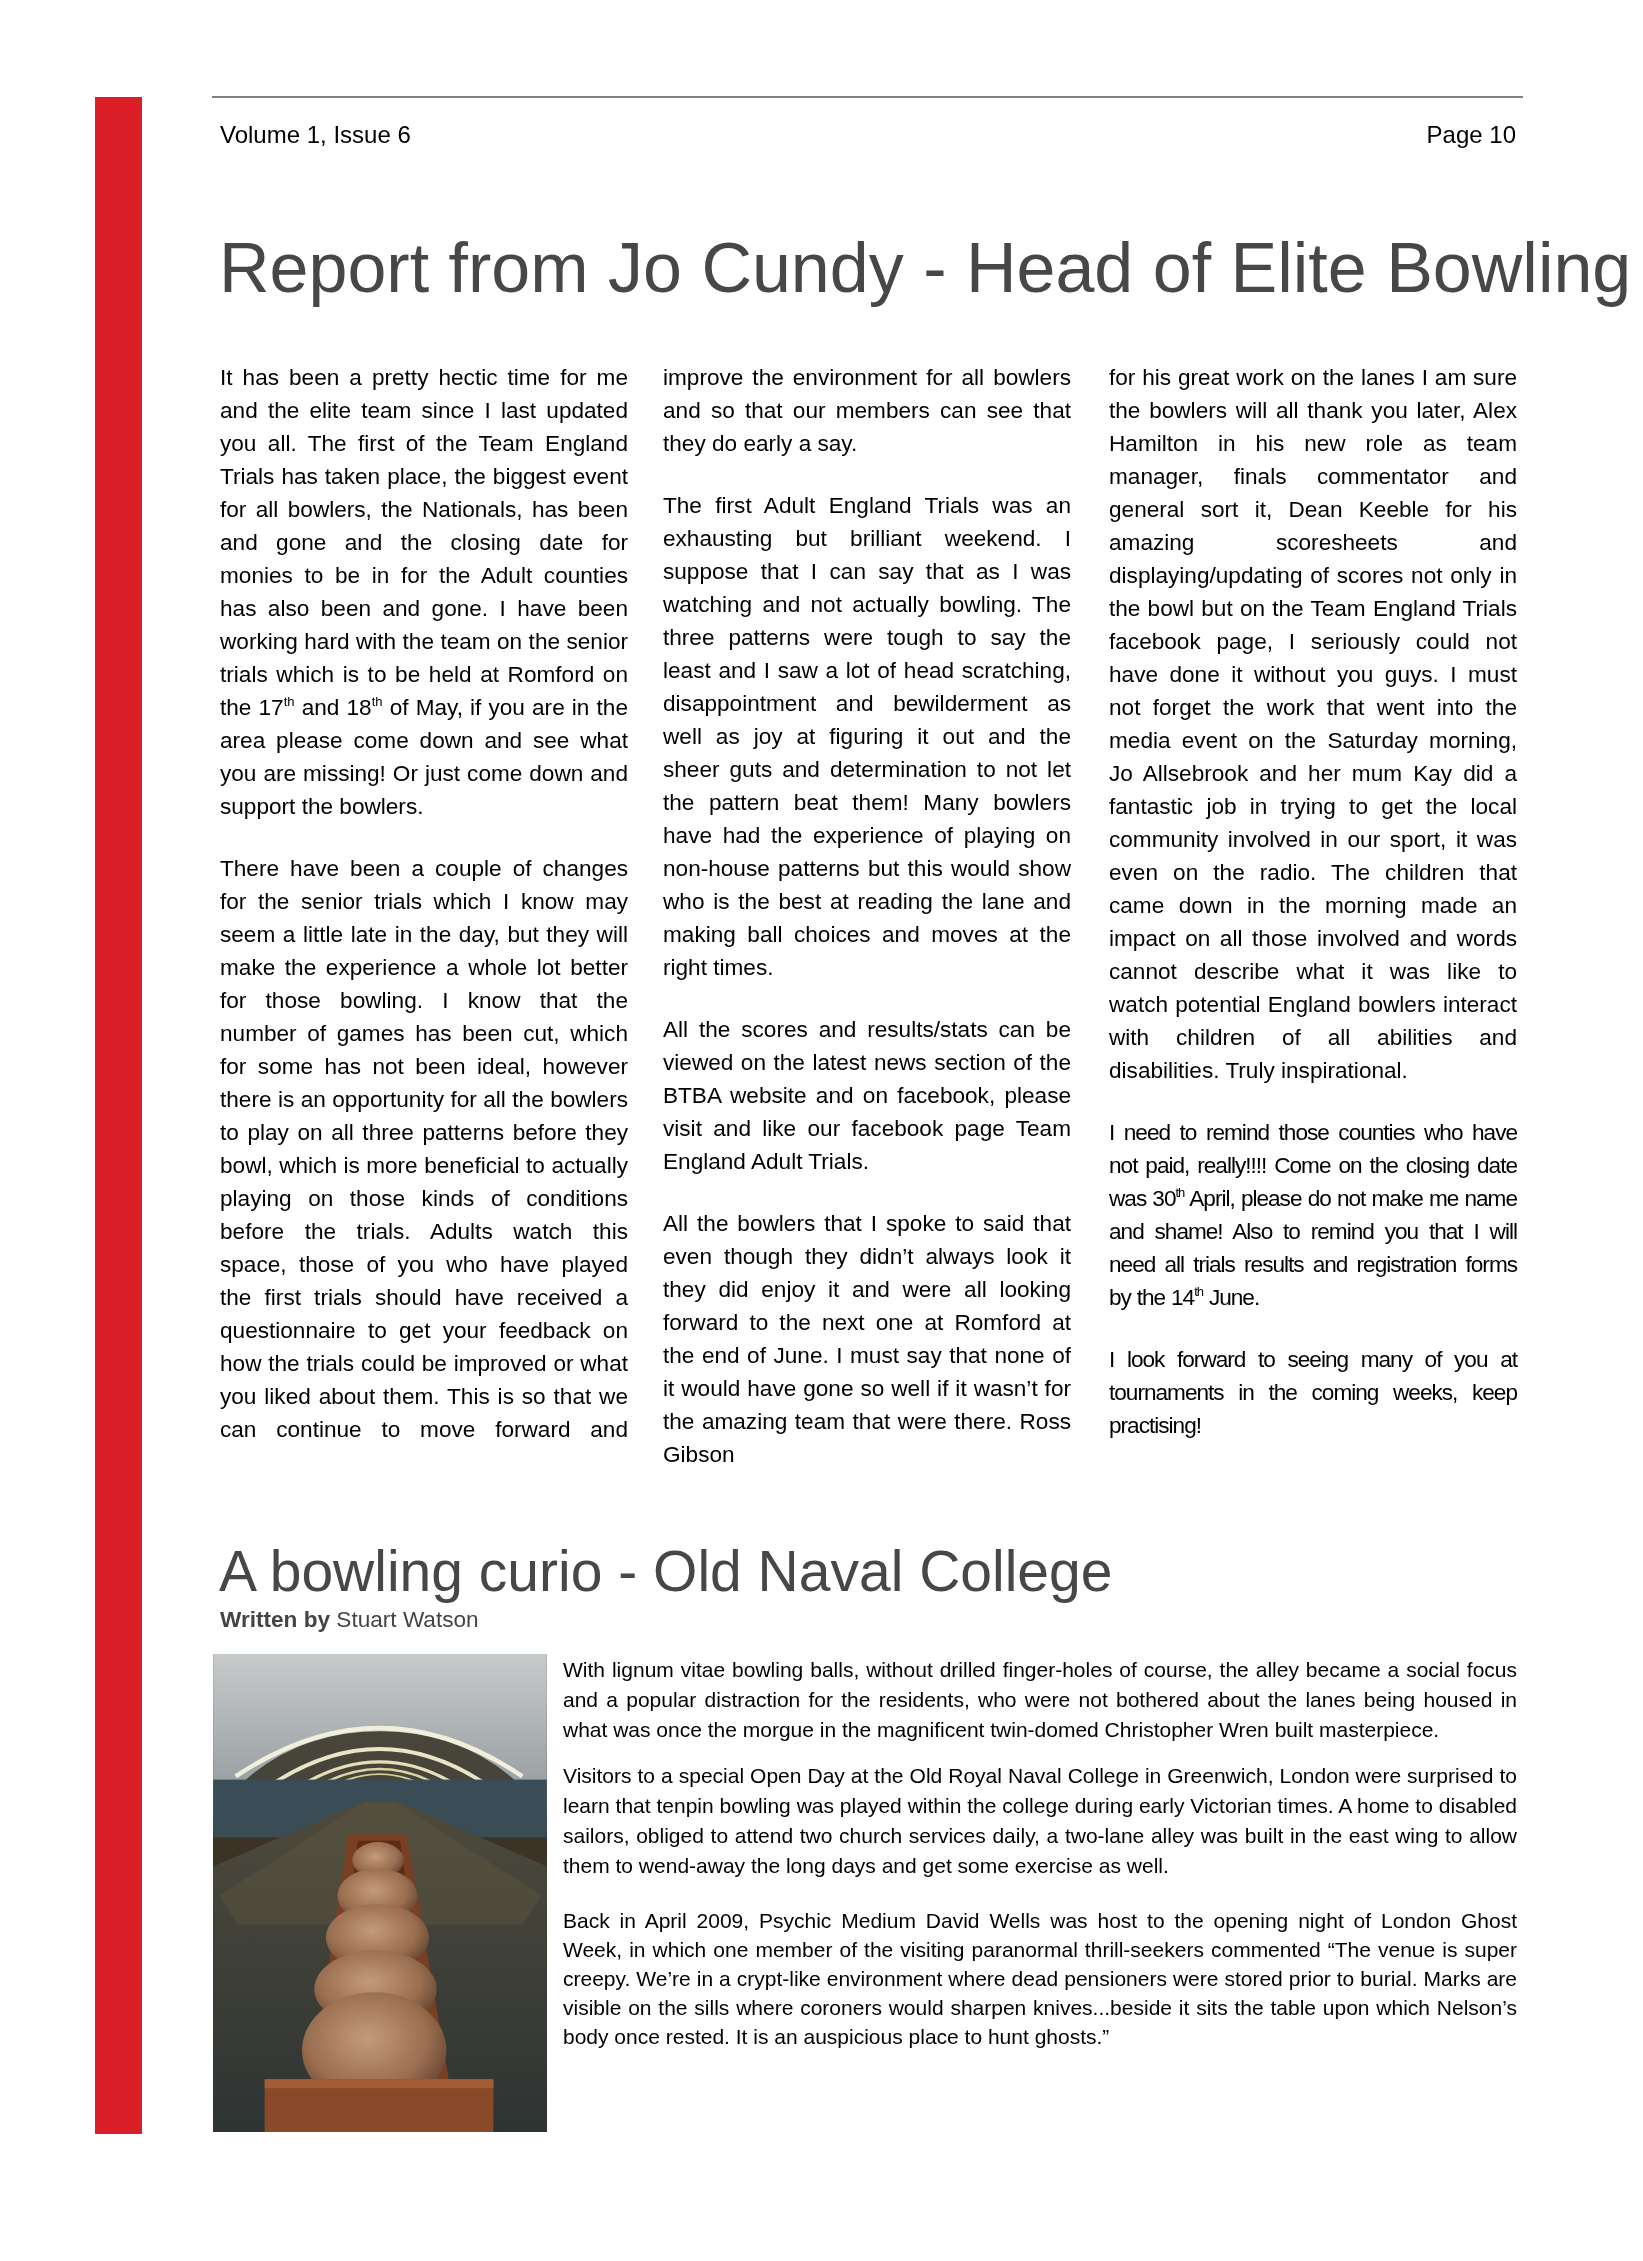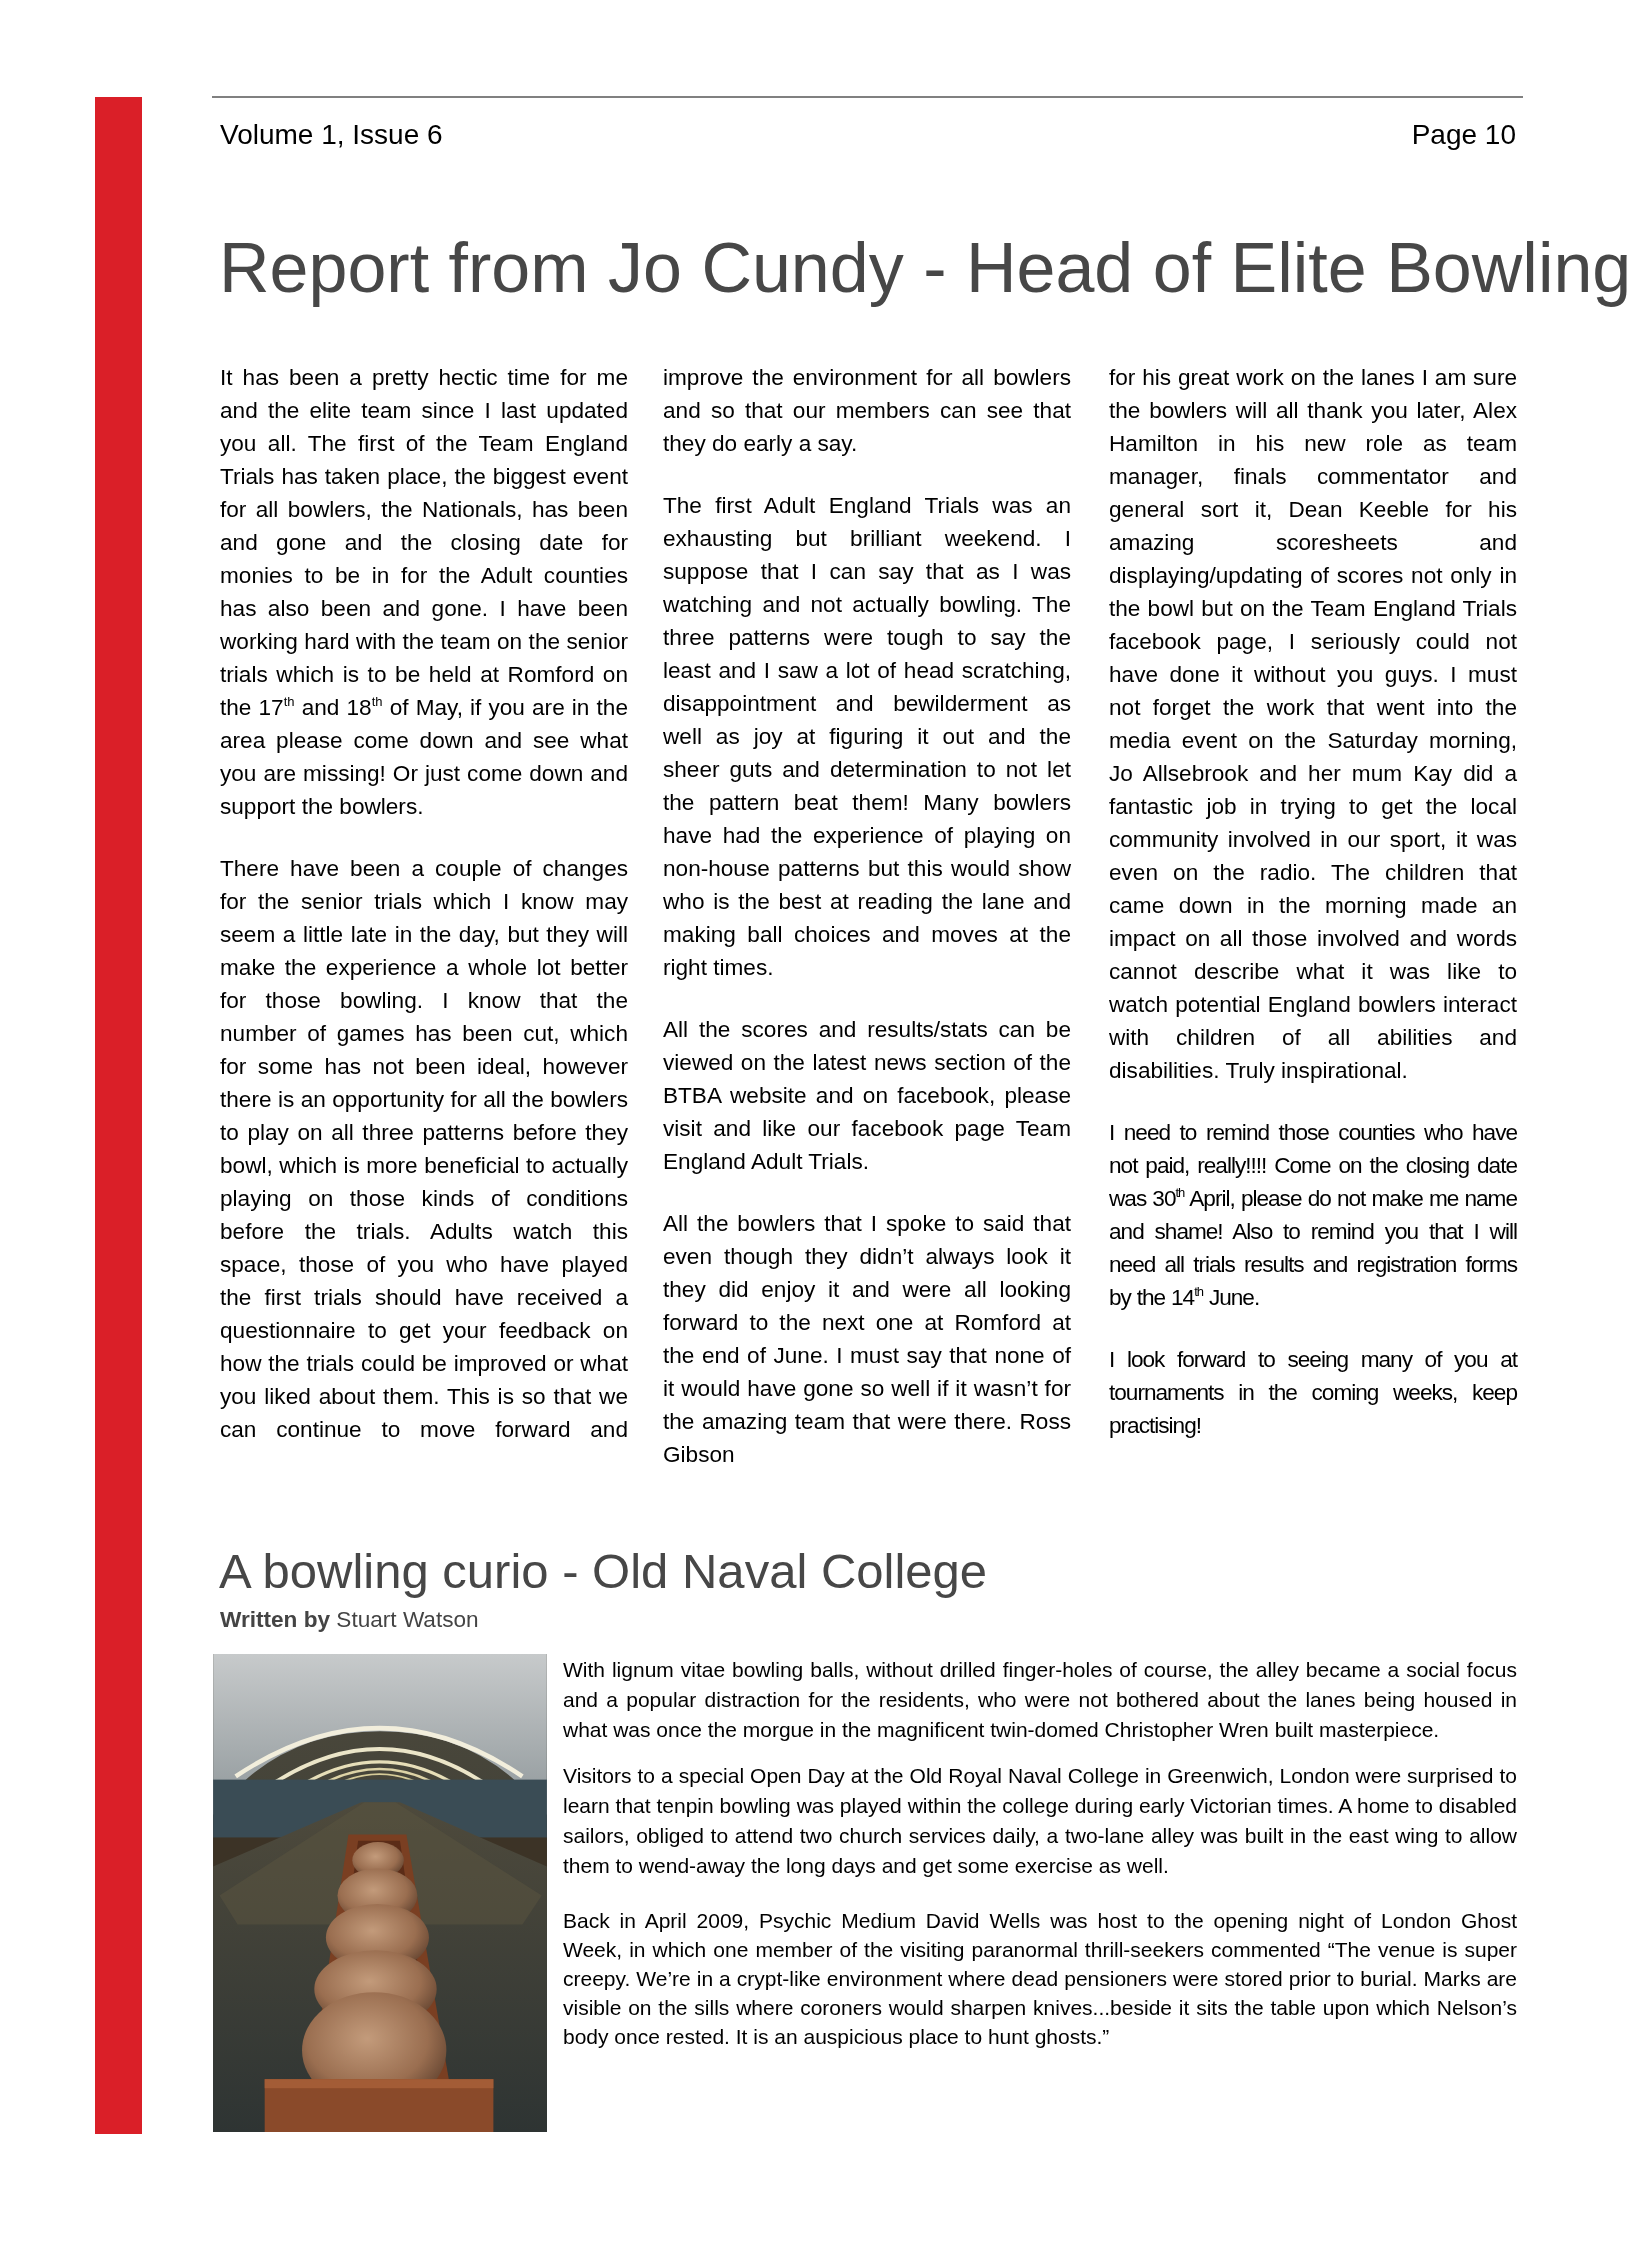--- a/index.html
+++ b/index.html
@@ -27,21 +27,21 @@
     position: absolute;
     left: 212px;
     top: 96px;
     width: 1311px;
     height: 1.9px;
     background: #808080;
   }
   .running-head {
     position: absolute;
     top: 121px;
-    font-size: 28px;
+    font-size: 24px;
     line-height: 28px;
     color: #000;
   }
   .running-head.left { left: 220px; }
   .running-head.right { right: 128px; }
 
   .article-title {
     position: absolute;
     left: 219px;
     top: 233px;
@@ -81,21 +81,21 @@
     line-height: 0;
     vertical-align: 9px;
   }
 
   .article2-title {
     position: absolute;
     left: 219px;
     top: 1539px;
     margin: 0;
     font-weight: normal;
-    font-size: 49px;
+    font-size: 57px;
     line-height: 64px;
     color: #474747;
     white-space: nowrap;
   }
   .byline {
     position: absolute;
     left: 220px;
     top: 1606px;
     font-size: 22.6px;
     line-height: 27px;

